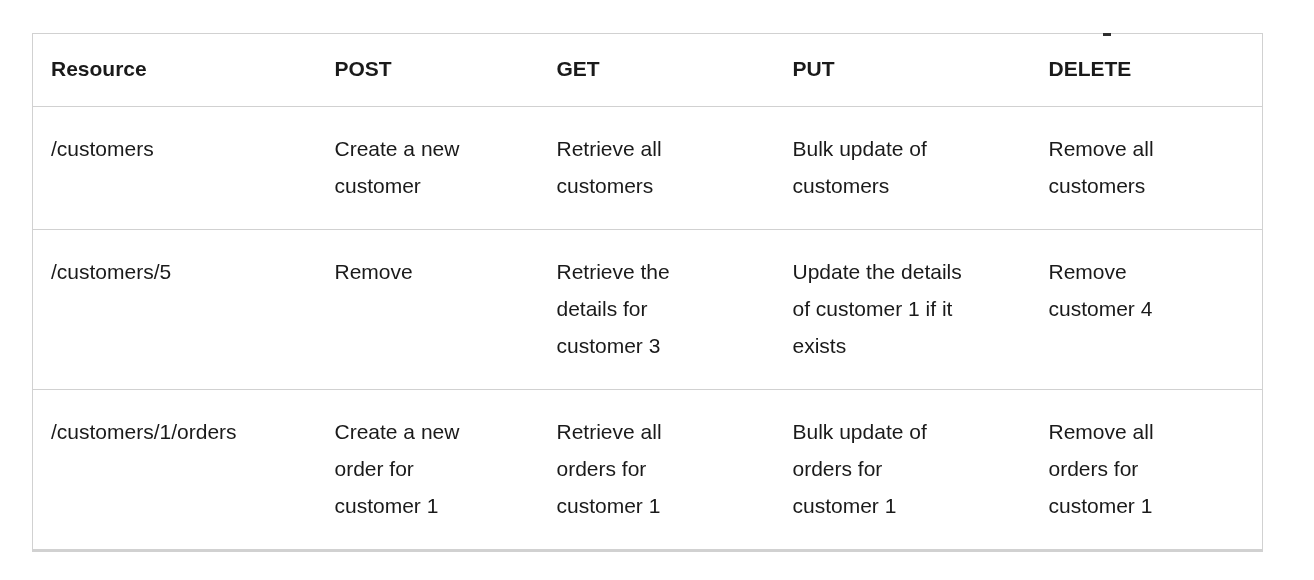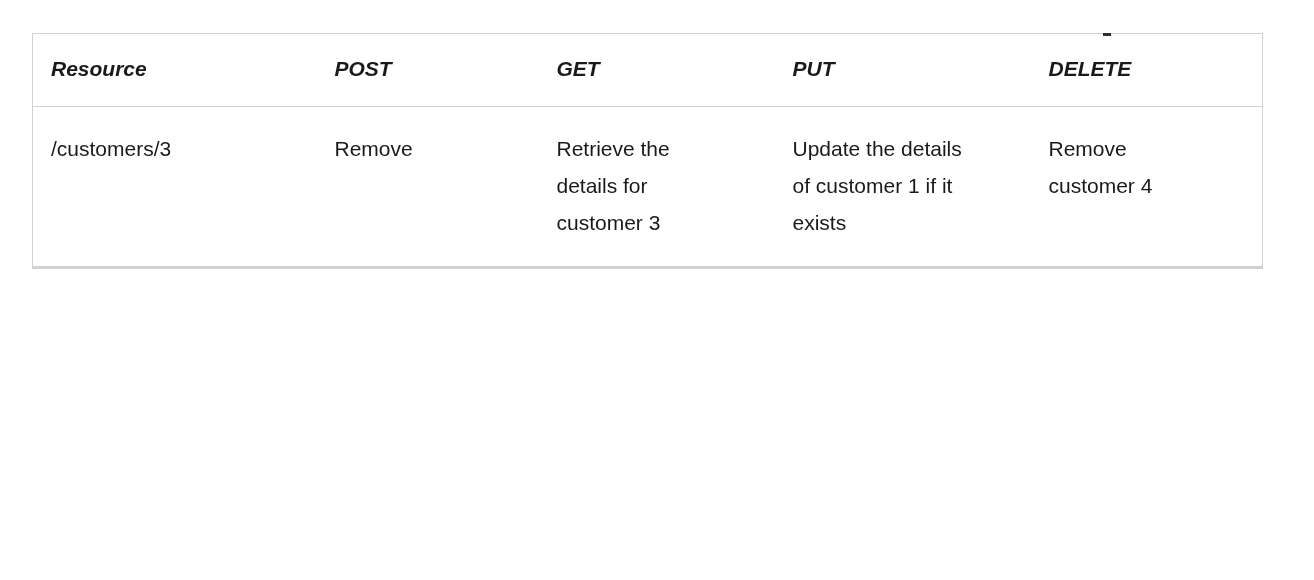--- a/index.html
+++ b/index.html
@@ -49,21 +49,20 @@
     white-space: pre-line;
     box-sizing: border-box;
     border-bottom: 1px solid #d1d1d1;
     overflow: hidden;
   }
   th {
     font-weight: 600;
     height: 73px;
     padding-top: 16px;
     padding-bottom: 18px;
-    font-style: italic;
   }
 </style>
 </head>
 <body>
 
 <div class="page">
 
   <div class="cut-fragment"></div>
 
   <table class="api-table">
@@ -78,27 +77,53 @@
       <tr>
         <th>Resource</th>
         <th>POST</th>
         <th>GET</th>
         <th>PUT</th>
         <th>DELETE</th>
       </tr>
     </thead>
     <tbody>
       <tr>
-        <td>/customers/3</td>
+        <td>/customers</td>
+        <td>Create a new
+customer</td>
+        <td>Retrieve all
+customers</td>
+        <td>Bulk update of
+customers</td>
+        <td>Remove all
+customers</td>
+      </tr>
+      <tr>
+        <td>/customers/5</td>
         <td>Remove</td>
         <td>Retrieve the
 details for
 customer 3</td>
         <td>Update the details
 of customer 1 if it
 exists</td>
         <td>Remove
 customer 4</td>
       </tr>
+      <tr>
+        <td>/customers/1/orders</td>
+        <td>Create a new
+order for
+customer 1</td>
+        <td>Retrieve all
+orders for
+customer 1</td>
+        <td>Bulk update of
+orders for
+customer 1</td>
+        <td>Remove all
+orders for
+customer 1</td>
+      </tr>
     </tbody>
   </table>
 
 </div>
 
 </body></html>

